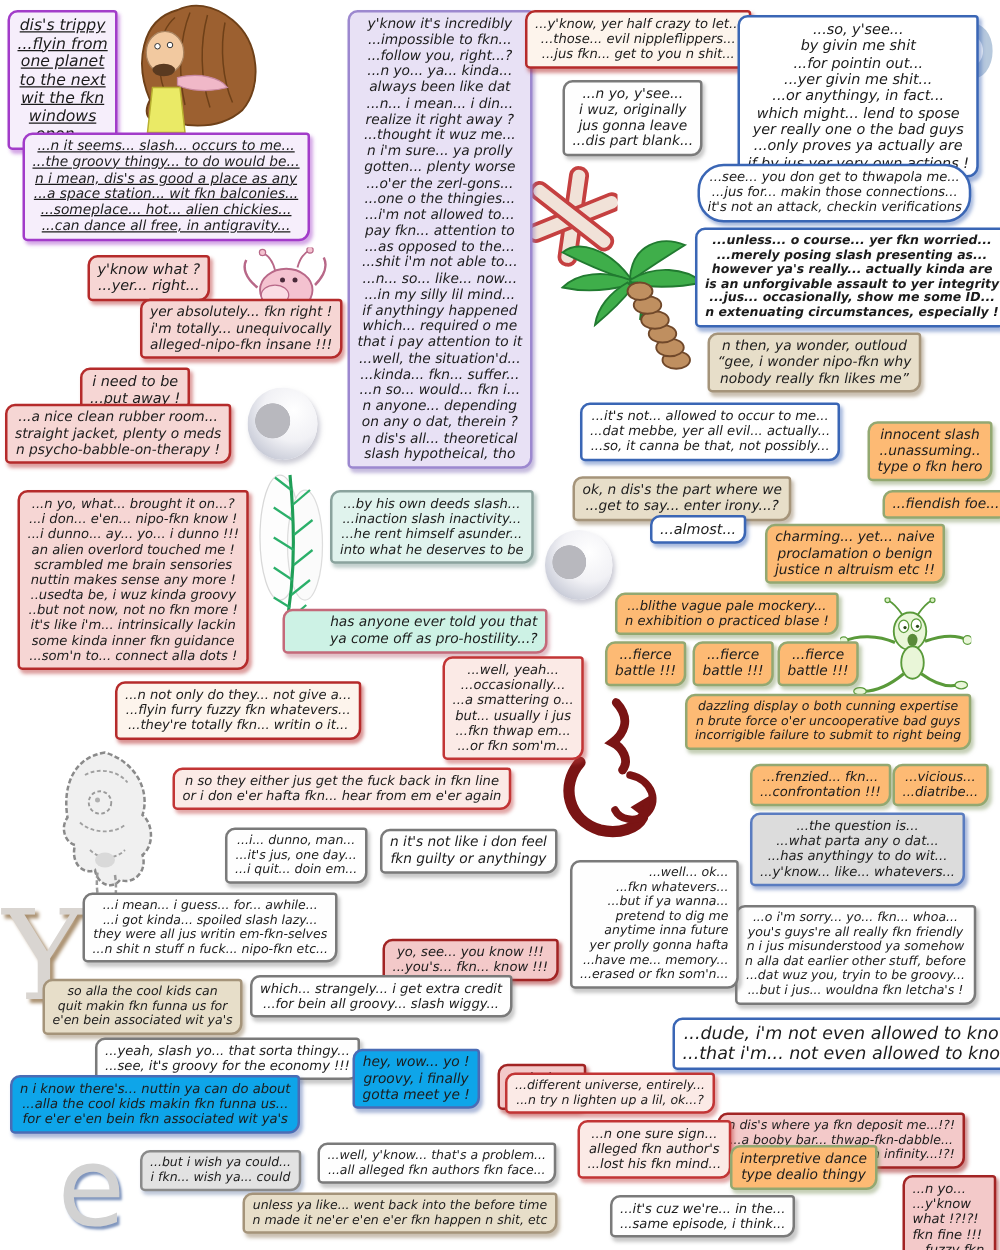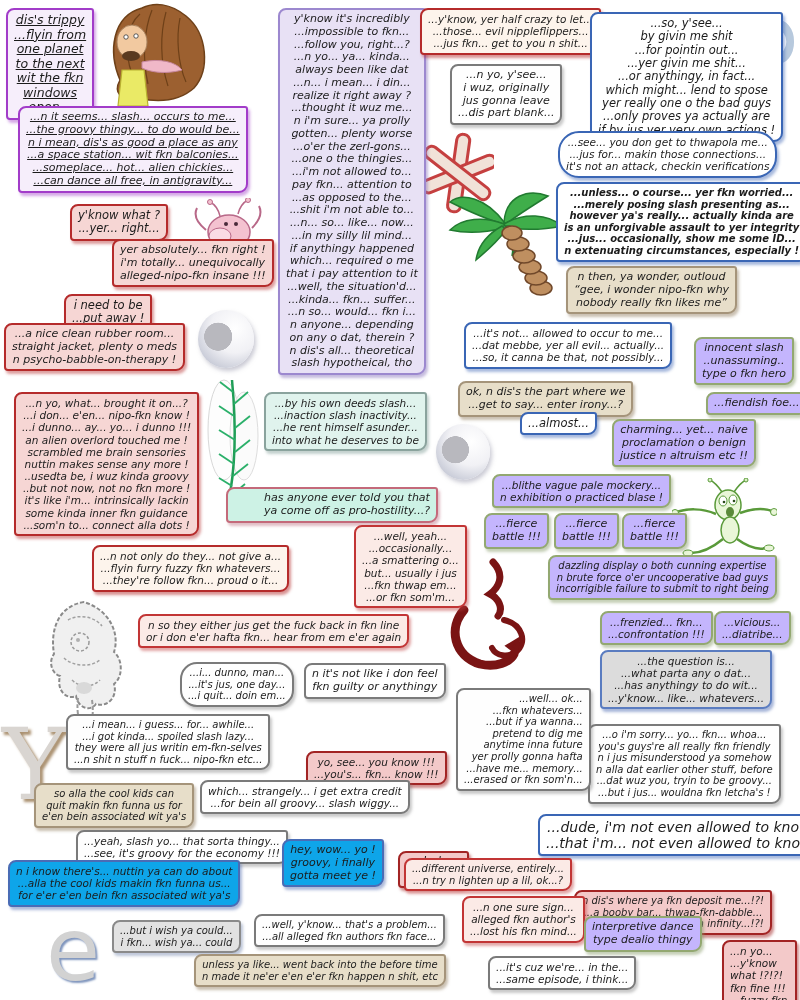--- a/index.html
+++ b/index.html
@@ -14,21 +14,21 @@
   .pink     {background:#f6d6d4;border-color:#b52b2b;box-shadow:2px 3px 3px rgba(180,40,40,.45);}
   .pinklight{background:#fbeae6;border-color:#c23535;box-shadow:2px 3px 3px rgba(190,60,60,.45);}
   .redstrong{background:#f3c9c9;border-color:#a22424;box-shadow:2px 3px 3px rgba(160,30,30,.5);margin-top:32px;}
   .blue     {background:#ffffff;border-color:#3a66b5;box-shadow:2px 3px 3px rgba(60,100,180,.45);}
   .bluegray {background:#0ea5e9;border-color:#4a6cb5;box-shadow:2px 3px 3px rgba(70,100,170,.45);}
   .graybub  {background:#e2e2e2;border-color:#8a8a8a;box-shadow:2px 3px 3px rgba(110,130,170,.45);}
   .grayblue {background:#dcdcdc;border-color:#5a7cc0;box-shadow:2px 3px 3px rgba(80,110,180,.5);}
   .white    {background:#fefefe;border-color:#7a7a7a;box-shadow:2px 3px 3px rgba(120,120,120,.4);}
   .teal     {background:#cdf2e5;border-color:#c46a7a;box-shadow:2px 3px 3px rgba(180,90,110,.4);padding-left:36px;}
   .tealgray {background:#e0f3ed;border-color:#8aa39d;box-shadow:2px 3px 3px rgba(120,150,145,.45);}
-  .green    {background:#c4b5fd;border-color:#93a871;box-shadow:2px 3px 3px rgba(140,160,110,.5);}
+  .green    {background:#fdba74;border-color:#93a871;box-shadow:2px 3px 3px rgba(140,160,110,.5);}
   .tan      {background:#e7dec9;border-color:#a5947a;box-shadow:2px 3px 3px rgba(150,130,100,.5);}
   .drawing{position:absolute;}
   .bigletter{position:absolute;font-style:normal;}
   .moon{position:absolute;border-radius:50%;
         background:radial-gradient(circle at 36% 46%, #b8b8be 0 29%, rgba(0,0,0,0) 30%),
                    radial-gradient(circle at 66% 32%, #ffffff 0%, #f1f1f5 45%, #c9ccd8 78%, #b3b7c6 100%);
         box-shadow:2px 3px 4px rgba(150,150,170,.5);}
 </style>
 </head>
 <body>
@@ -319,21 +319,21 @@
         <div class="ln">battle !!!</div>
       </div>
       <div class="bubble green" style="left: 548px; top: 555px; font-size: 10px;">
         <div class="ln">dazzling display o both cunning expertise</div>
         <div class="ln">n brute force o'er uncooperative bad guys</div>
         <div class="ln">incorrigible failure to submit to right being</div>
       </div>
       <div class="bubble redwhite" style="left: 92px; top: 545px; font-size: 10.5px;">
         <div class="ln">...n not only do they... not give a...</div>
         <div class="ln">...flyin furry fuzzy fkn whatevers...</div>
-        <div class="ln">...they're follow fkn... proud o it...</div>
+        <div class="ln">...they're totally fkn... writin o it...</div>
       </div>
       <div class="bubble pinklight" style="left: 354px; top: 525px; font-size: 10.5px;">
         <div class="ln">...well, yeah...</div>
         <div class="ln">...occasionally...</div>
         <div class="ln">...a smattering o...</div>
         <div class="ln">but... usually i jus</div>
         <div class="ln">...fkn thwap em...</div>
         <div class="ln">...or fkn som'm...</div>
       </div>
       <div class="bubble green" style="left: 600px; top: 611px; font-size: 10.5px;">
@@ -347,21 +347,21 @@
       <div class="bubble pinklight" style="left: 138px; top: 614px; font-size: 10.5px;">
         <div class="ln">n so they either jus get the fuck back in fkn line</div>
         <div class="ln">or i don e'er hafta fkn... hear from em e'er again</div>
       </div>
       <div class="bubble grayblue" style="left: 600px; top: 650px; font-size: 10.5px;">
         <div class="ln">...the question is...</div>
         <div class="ln">...what parta any o dat...</div>
         <div class="ln">...has anythingy to do wit...</div>
         <div class="ln">...y'know... like... whatevers...</div>
       </div>
-      <div class="bubble white" style="left: 180px; top: 662px; font-size: 10px; border-radius: 17px;">
+      <div class="bubble white" style="left: 180px; top: 662px; font-size: 10px;">
         <div class="ln">...i... dunno, man...</div>
         <div class="ln">...it's jus, one day...</div>
         <div class="ln">...i quit... doin em...</div>
       </div>
       <div class="bubble white" style="left: 304px; top: 663px; font-size: 11px;">
         <div class="ln">n it's not like i don feel</div>
         <div class="ln">fkn guilty or anythingy</div>
       </div>
       <div class="bubble white" style="left: 588px; top: 724px; font-size: 10px;">
         <div class="ln">...o i'm sorry... yo... fkn... whoa...</div>

